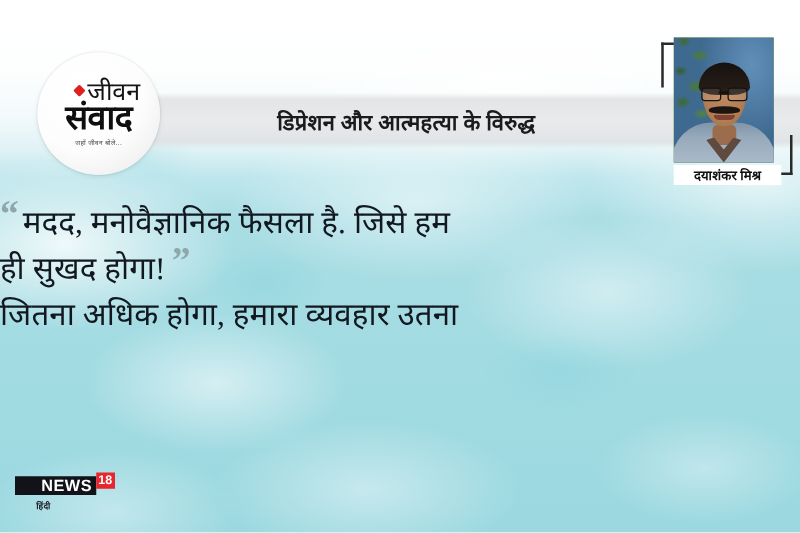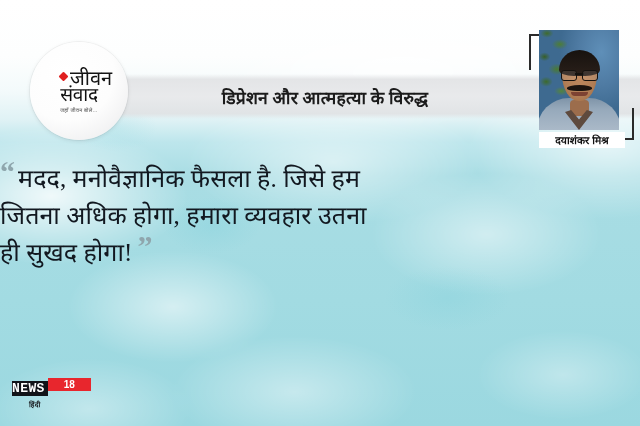--- a/index.html
+++ b/index.html
@@ -124,22 +124,22 @@
   }
   .logo-word-top {
     font-family: "Liberation Serif", "DejaVu Serif", serif;
     font-size: 20px;
     font-weight: 400;
     color: #141414;
     line-height: 1;
   }
   .logo-word-main {
     font-family: "Liberation Serif", "DejaVu Serif", serif;
-    font-size: 19px;
-    font-weight: 400;
+    font-size: 27px;
+    font-weight: 700;
     color: #0f0f0f;
     line-height: 1.02;
     letter-spacing: -0.3px;
   }
   .logo-tagline {
     font-family: "Liberation Sans", "DejaVu Sans", sans-serif;
     font-size: 5.2px;
     color: #4a4a4a;
     letter-spacing: 0.3px;
     margin-top: 2px;
@@ -349,40 +349,40 @@
     height: 32px;
   }
   .news-row {
     display: flex;
     align-items: flex-start;
     height: 17px;
   }
   .news-word {
     background: #111318;
     color: #ffffff;
-    font-family: Liberation Mono, monospace;
+    font-family: Liberation Sans, sans-serif;
     font-size: 13px;
     font-weight: 700;
     letter-spacing: 0.4px;
-    padding: 1px 3px 1px 0;
+    padding: 1px 3px 1px 21px;
     line-height: 15px;
     height: 15px;
     box-sizing: border-box;
     display: inline-flex;
     align-items: center;
   }
   .news-num {
     background: #e8262d;
     color: #ffffff;
     font-family: "Liberation Sans", "DejaVu Sans", sans-serif;
     font-size: 10px;
     font-weight: 700;
     line-height: 12px;
     height: 13px;
-    padding: 0 16px;
+    padding: 0 2px;
     margin-top: -3px;
     box-sizing: border-box;
     display: inline-flex;
     align-items: center;
   }
   .news-sub {
     margin-top: 2px;
     margin-left: 17px;
     font-family: "Liberation Sans", "DejaVu Sans", sans-serif;
     font-size: 7px;
@@ -432,24 +432,24 @@
     </div>
 
     <div class="author-name">दयाशंकर मिश्र</div>
   </div>
 
   <div class="quote-wrap">
     <div class="quote-line">
       <span class="qmark open">“</span><span>मदद, मनोवैज्ञानिक फैसला है. जिसे हम</span>
     </div>
     <div class="quote-line">
+      <span>ही सुखद होगा!</span><span class="qmark close">”</span>
+    </div>
+    <div class="quote-line">
       <span>जितना अधिक होगा, हमारा व्यवहार उतना</span>
-    </div>
-    <div class="quote-line">
-      <span>ही सुखद होगा!</span><span class="qmark close">”</span>
     </div>
   </div>
 
   <div class="news-logo">
     <div class="news-row">
       <span class="news-word">NEWS</span>
       <span class="news-num">18</span>
     </div>
     <div class="news-sub">हिंदी</div>
   </div>

